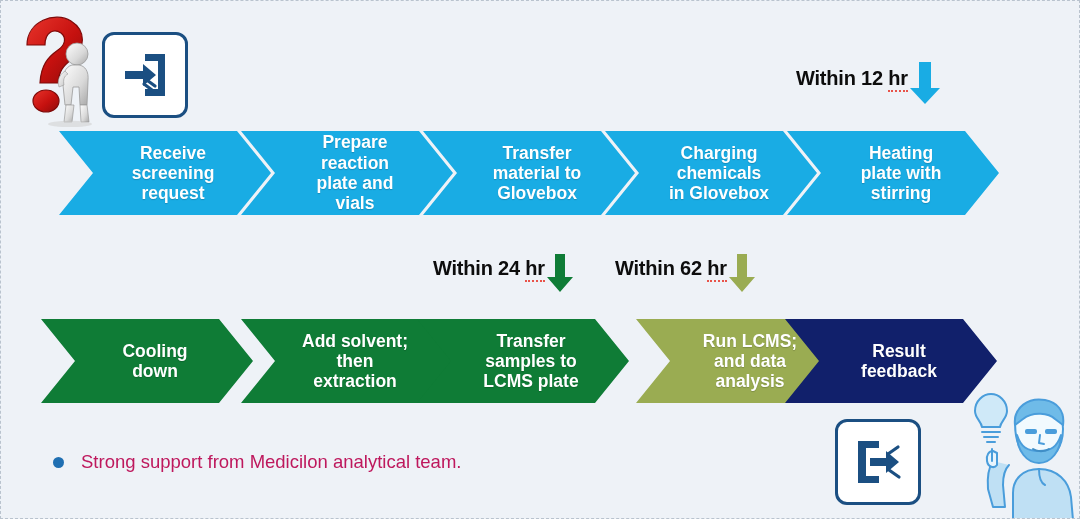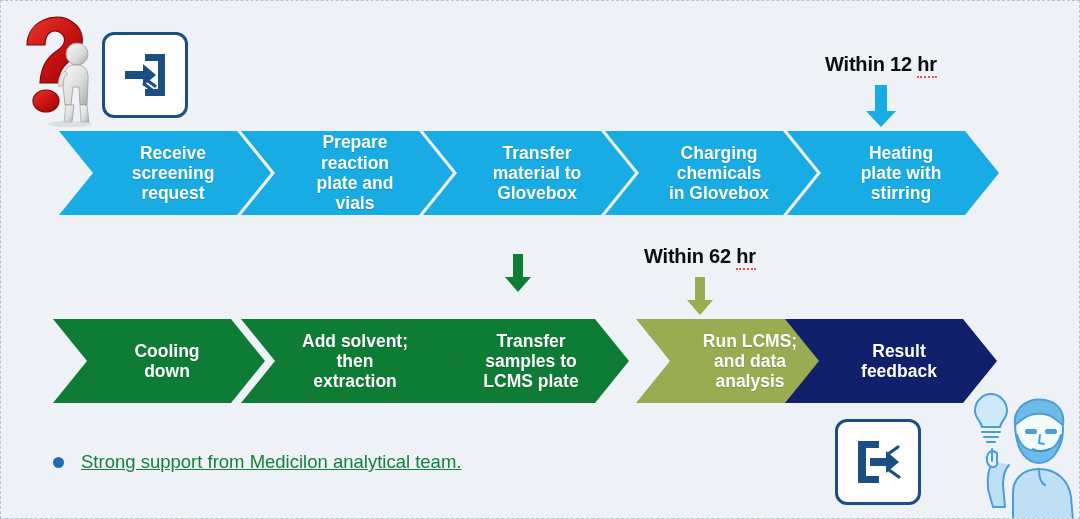--- a/index.html
+++ b/index.html
@@ -40,21 +40,21 @@
   }
   .chev .chev-label { width: 100%; display: block; }
 
   .row-top .chev { height: 84px; top: 130px; font-size: 17.5px; }
   .row-bot .chev { height: 84px; top: 318px; font-size: 17.5px; }
 
   
   .callout {
     position: absolute;
     display: flex;
-    flex-direction: column;
+    flex-direction: row;
     align-items: center;
     width: 170px;
   }
   .callout .ctext {
     font-size: 20px;
     font-weight: bold;
     color: #0d0d0d;
     white-space: nowrap;
     letter-spacing: -0.2px;
   }
@@ -84,23 +84,22 @@
     display: flex;
     align-items: center;
     gap: 17px;
   }
   #bullet-line .dot {
     width: 11px; height: 11px; border-radius: 50%;
     background: #1f6fb2; flex: 0 0 auto;
   }
   #bullet-line .btext {
     font-size: 18.5px;
-    color: #15803d;
+    color: #be185d;
     white-space: nowrap;
-    text-decoration: underline;
   }
 
   .artwork { position: absolute; }
 </style>
 </head>
 <body>
 
 <div id="slide">
 
   <div class="artwork" style="left:14px; top:8px; width:88px; height:118px;">
@@ -152,21 +151,21 @@
     </div>
     <div class="chev" style="left:604px; width:212px; background:#19ace4;">
       <span class="chev-label">Charging<br>chemicals<br>in Glovebox</span>
     </div>
     <div class="chev" style="left:786px; width:212px; background:#19ace4;">
       <span class="chev-label">Heating<br>plate with<br>stirring</span>
     </div>
   </div>
 
   <div class="row-bot">
-    <div class="chev" style="left:52px; width:212px; background:#0f7c36;text-align:center;">
+    <div class="chev" style="left:40px; width:212px; background:#0f7c36;text-align:center;">
       <span class="chev-label">Cooling<br>down</span>
     </div>
     <div class="chev" style="left:240px; width:212px; background:#0f7c36;">
       <span class="chev-label">Add solvent;<br>then<br>extraction</span>
     </div>
     <div class="chev" style="left:416px; width:212px; background:#0f7c36;">
       <span class="chev-label">Transfer<br>samples to<br>LCMS plate</span>
     </div>
     <div class="chev" style="left:635px; width:212px; background:#9aac52;">
       <span class="chev-label">Run LCMS;<br>and data<br>analysis</span>
@@ -179,20 +178,23 @@
   <div class="callout" style="left:795px; top:52px;">
     <div class="ctext">
       <span>Within 12 </span><span class="hr-word">hr</span>
     </div>
     <svg class="darrow" width="34" height="42" viewBox="0 0 34 42">
       <path d="M11 0 H23 V26 H32 L17 42 L2 26 H11 Z" fill="#19ace4"></path>
     </svg>
   </div>
 
   <div class="callout" style="left:432px; top:244px;">
+    <div class="ctext">
+      <span>Within 24 </span><span class="hr-word">hr</span>
+    </div>
     <svg class="darrow" width="30" height="38" viewBox="0 0 30 38">
       <path d="M10 0 H20 V23 H28 L15 38 L2 23 H10 Z" fill="#0f7c36"></path>
     </svg>
   </div>
 
   <div class="callout" style="left:614px; top:244px;">
     <div class="ctext">
       <span>Within 62 </span><span class="hr-word">hr</span>
     </div>
     <svg class="darrow" width="30" height="38" viewBox="0 0 30 38">

